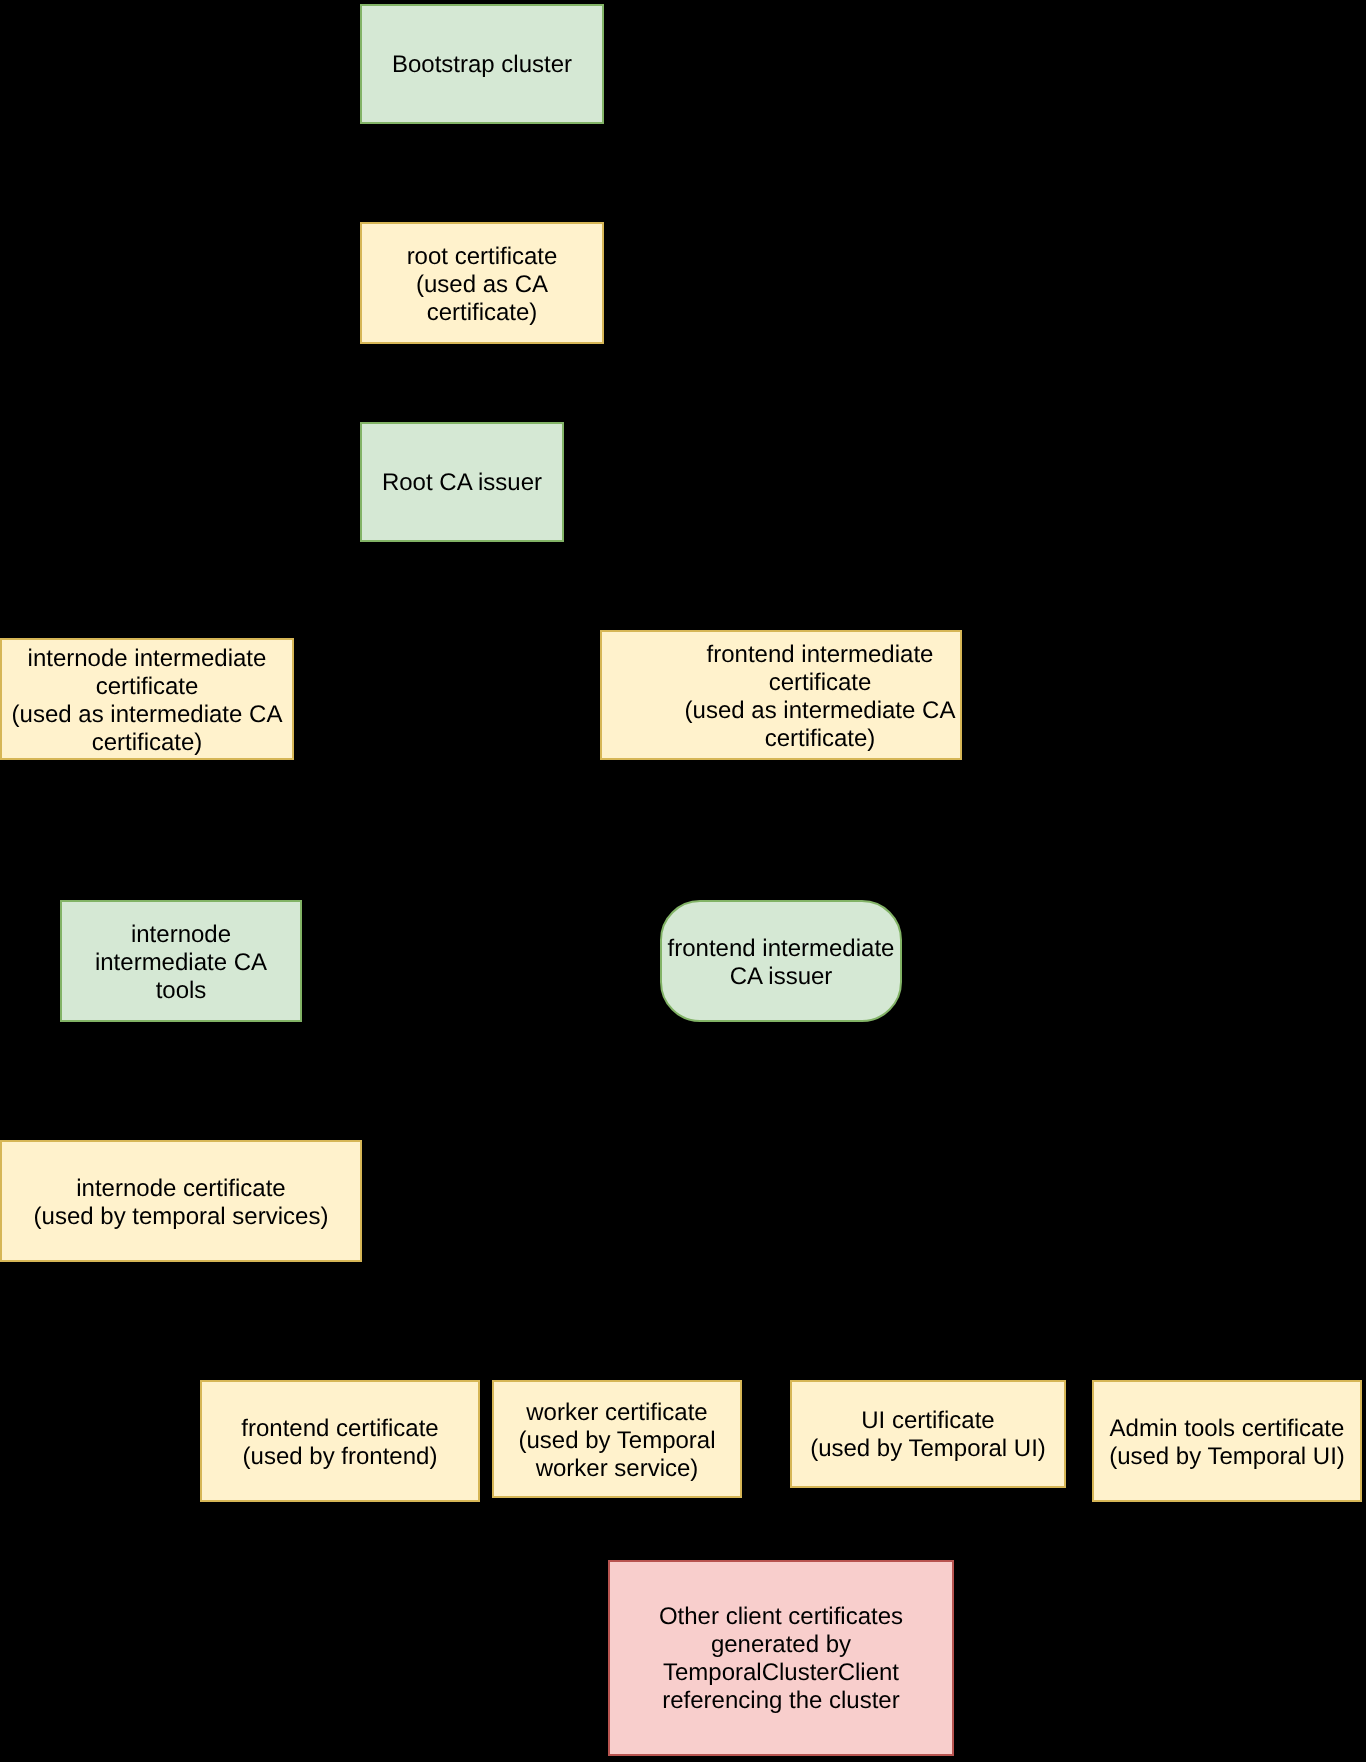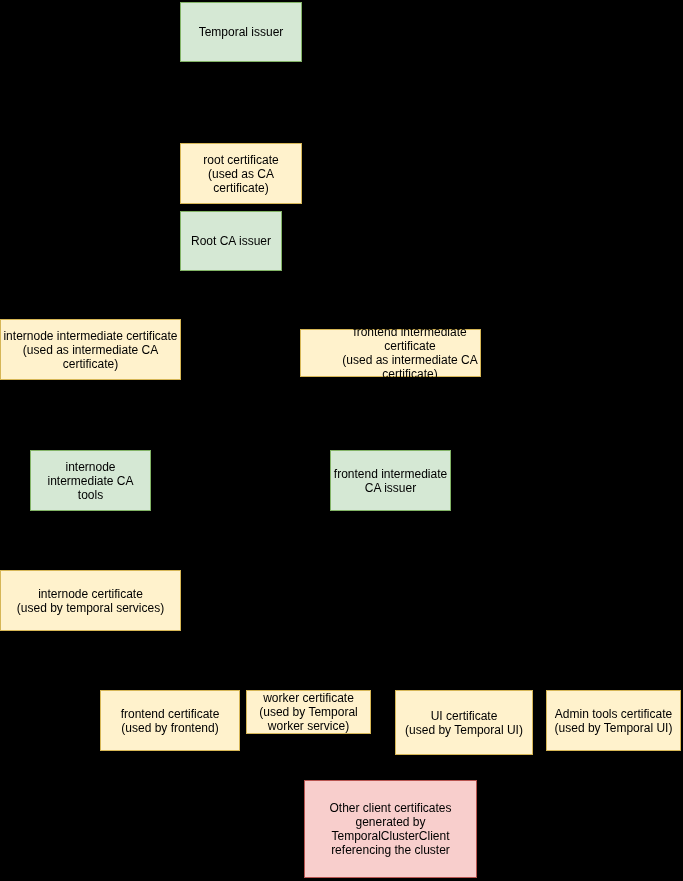--- a/index.html
+++ b/index.html
@@ -33,38 +33,38 @@
     line-height: 14px;
     color: var(--text);
     border: 1px solid;
     padding: 2px;
   }
   .issuer { background: var(--issuer_fill); border-color: var(--issuer_stroke); }
   .cert   { background: var(--cert_fill);   border-color: var(--cert_stroke); }
   .client { background: var(--client_fill); border-color: var(--client_stroke); }
 
   .n1  { left: 180px; top: 2px;   width: 122px; height: 60px; }
-  .n2  { left: 180px; top: 111px; width: 122px; height: 61px; margin-top: 32px; }
+  .n2  { left: 180px; top: 111px; width: 122px; height: 61px; }
   .n3  { left: 180px; top: 211px; width: 102px; height: 60px; }
-  .n4  { left: 0px;   top: 319px; width: 181px; height: 61px; }
-  .n5  { left: 300px; top: 329px; width: 181px; height: 48px; padding-left: 41px; }
+  .n4  { left: 0px;   top: 319px; width: 147px; height: 61px; }
+  .n5  { left: 300px; top: 315px; width: 181px; height: 65px; padding-left: 41px; }
   .n6  { left: 30px;  top: 450px; width: 121px; height: 61px; }
-  .n7  { left: 330px; top: 450px; width: 121px; height: 61px; }
+  .n7  { left: 330px; top: 450px; width: 121px; height: 61px; border-radius: 20px; }
   .n8  { left: 0px;   top: 570px; width: 181px; height: 61px; }
   .n9  { left: 100px; top: 690px; width: 140px; height: 61px; }
-  .n10 { left: 246px; top: 690px; width: 125px; height: 44px; }
-  .n11 { left: 395px; top: 690px; width: 138px; height: 65px; }
+  .n10 { left: 246px; top: 690px; width: 125px; height: 59px; }
+  .n11 { left: 395px; top: 690px; width: 138px; height: 54px; }
   .n12 { left: 546px; top: 690px; width: 135px; height: 61px; }
   .n13 { left: 304px; top: 780px; width: 173px; height: 98px; }
 </style>
 </head>
 <body>
 
 <div class="canvas">
-  <div class="node issuer n1">Temporal issuer</div>
+  <div class="node issuer n1">Bootstrap cluster</div>
   <div class="node cert   n2">root certificate
 (used as CA
 certificate)</div>
   <div class="node issuer n3">Root CA issuer</div>
   <div class="node cert   n4">internode intermediate certificate
 (used as intermediate CA
 certificate)</div>
   <div class="node cert   n5">frontend intermediate certificate
 (used as intermediate CA
 certificate)</div>

